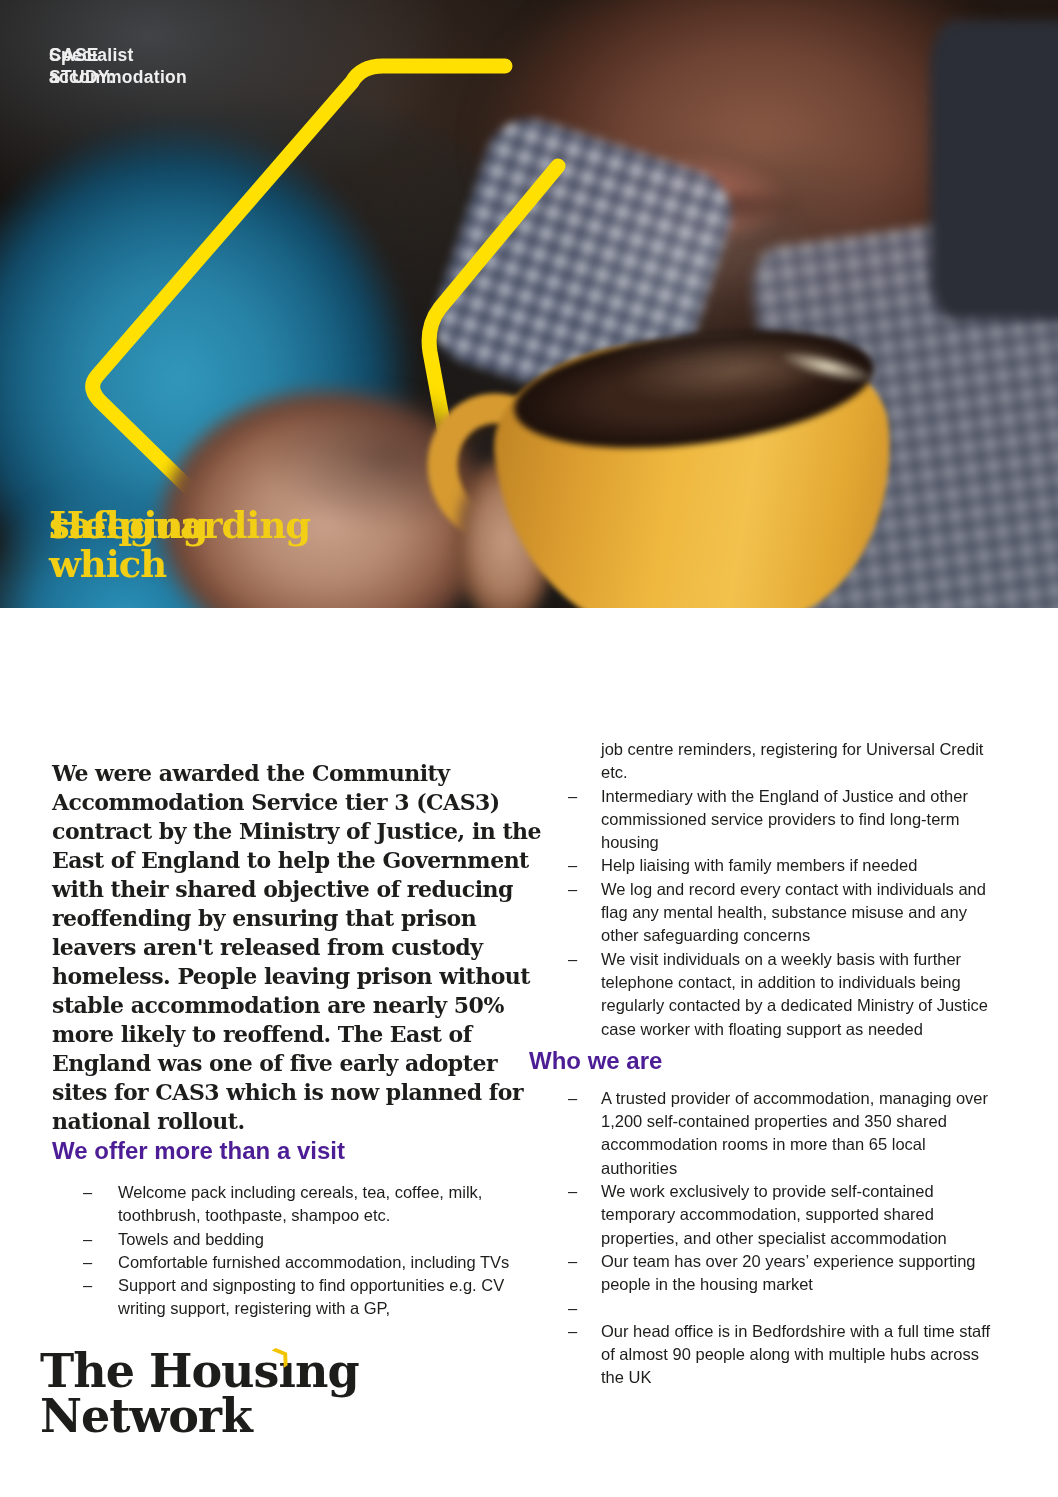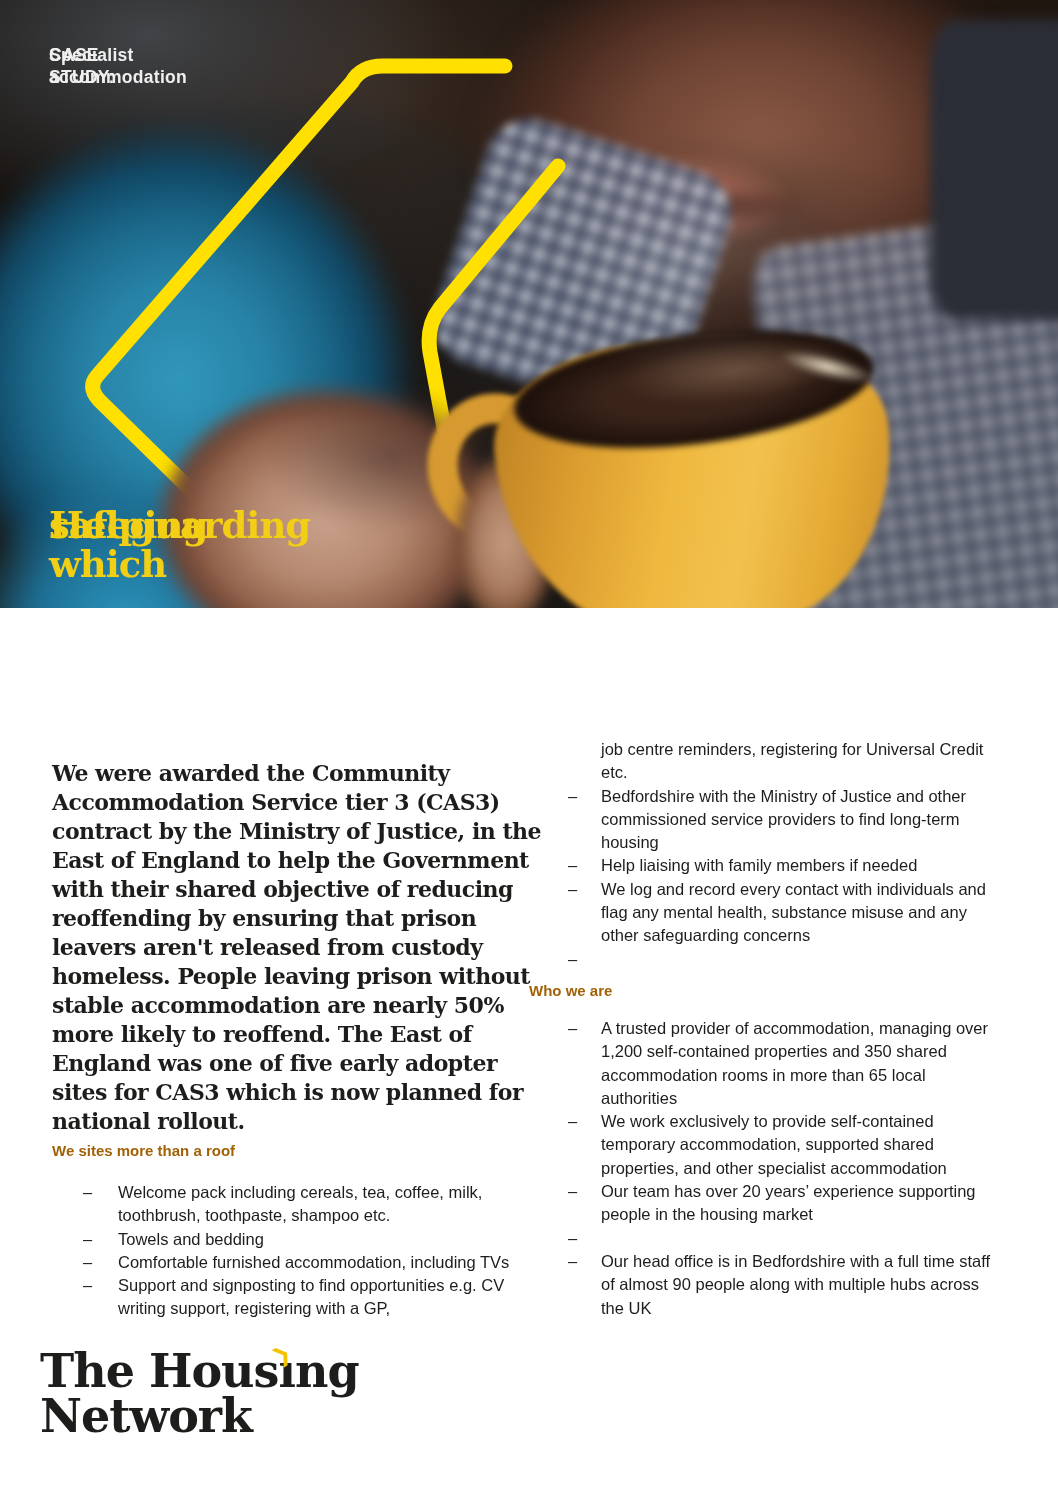--- a/index.html
+++ b/index.html
@@ -69,21 +69,21 @@
   .steam{left:540px;top:130px;width:300px;height:280px;filter:blur(14px);z-index:17;
     background:radial-gradient(closest-side, rgba(238,238,238,.13), transparent 85%);border-radius:50%;}
 
   .eyebrow{left:49px;top:44px;z-index:20;color:#efefef;font-weight:bold;font-size:17.5px;line-height:22px;letter-spacing:.3px;}
   .hero-title{left:49px;top:506px;z-index:20;font-family:"DejaVu Serif",serif;font-weight:bold;
     font-size:37px;line-height:39px;letter-spacing:-1px;color:#f2cf15;}
 
   
   .intro{position:absolute;left:52px;top:727px;width:505px;font-family:"DejaVu Serif",serif;font-weight:bold;
     font-size:22px;line-height:29px;letter-spacing:-0.5px;color:#1d1d1b;margin-top:32px;}
-  .section-heading{font-size:15px;font-weight:bold;margin:0 0 17px 0;line-height:26px;color:#a16207;}
+  .section-heading{font-size:24px;font-weight:bold;margin:0 0 17px 0;line-height:26px;color:#4c1d95;}
   .li{display:flex;font-size:16.5px;line-height:23.3px;color:#1d1d1b;}
   .offer{position:absolute;left:52px;top:1138px;width:478px;}
   .offer .dash{flex:0 0 66px;padding-left:31px;box-sizing:border-box;}
   .col-right{position:absolute;left:529px;top:738px;width:462px;font-size:16.5px;line-height:23.3px;}
   .col-right .cont{margin:0 0 0 72px;}
   .col-right .dash{flex:0 0 72px;padding-left:39px;box-sizing:border-box;}
   .col-right .section-heading{margin:7px 0 13px 0;}
 
   
   .logo{position:absolute;left:40px;top:1349px;font-family:"DejaVu Serif",serif;font-weight:bold;
@@ -131,21 +131,21 @@
     </div>
     <div class="hero-title">
       <div>Helping which</div>
       <div>safeguarding</div>
     </div>
   </div>
 
   <p class="intro">We were awarded the Community Accommodation Service tier 3 (CAS3) contract by the Ministry of Justice, in the East of England to help the Government with their shared objective of reducing reoffending by ensuring that prison leavers aren't released from custody homeless. People leaving prison without stable accommodation are nearly 50% more likely to reoffend. The East of England was one of five early adopter sites for CAS3 which is now planned for national rollout.</p>
 
   <div class="offer">
-    <h2 class="section-heading">We sites more than a roof</h2>
+    <h2 class="section-heading">We offer more than a visit</h2>
     <div class="li">
       <span class="dash">–</span>
       <span class="txt">Welcome pack including cereals, tea, coffee, milk, toothbrush, toothpaste, shampoo etc.</span>
     </div>
     <div class="li">
       <span class="dash">–</span>
       <span class="txt">Towels and bedding</span>
     </div>
     <div class="li">
       <span class="dash">–</span>
@@ -154,32 +154,33 @@
     <div class="li">
       <span class="dash">–</span>
       <span class="txt">Support and signposting to find opportunities e.g. CV writing support, registering with a GP,</span>
     </div>
   </div>
 
   <div class="col-right">
     <p class="cont">job centre reminders, registering for Universal Credit etc.</p>
     <div class="li">
       <span class="dash">–</span>
-      <span class="txt">Bedfordshire with the Ministry of Justice and other commissioned service providers to find long-term housing</span>
+      <span class="txt">Intermediary with the England of Justice and other commissioned service providers to find long-term housing</span>
     </div>
     <div class="li">
       <span class="dash">–</span>
       <span class="txt">Help liaising with family members if needed</span>
     </div>
     <div class="li">
       <span class="dash">–</span>
       <span class="txt">We log and record every contact with individuals and flag any mental health, substance misuse and any other safeguarding concerns</span>
     </div>
     <div class="li">
       <span class="dash">–</span>
+      <span class="txt">We visit individuals on a weekly basis with further telephone contact, in addition to individuals being regularly contacted by a dedicated Ministry of Justice case worker with floating support as needed</span>
     </div>
 
     <h2 class="section-heading">Who we are</h2>
 
     <div class="li">
       <span class="dash">–</span>
       <span class="txt">A trusted provider of accommodation, managing over 1,200 self-contained properties and 350 shared accommodation rooms in more than 65 local authorities</span>
     </div>
     <div class="li">
       <span class="dash">–</span>

